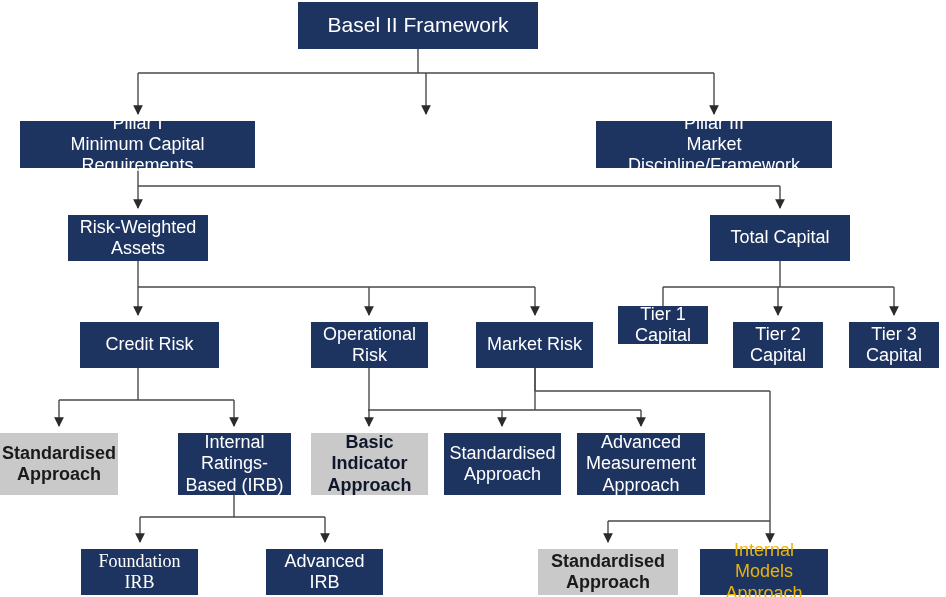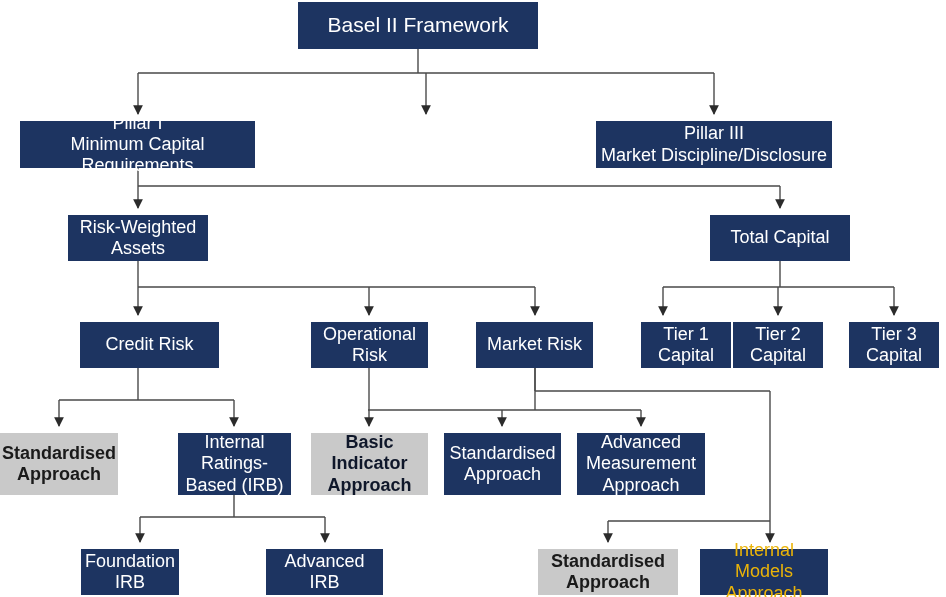--- a/index.html
+++ b/index.html
@@ -112,40 +112,40 @@
 
   <div class="node node-navy node-title" style="left: 298px; top: 2px; width: 240px; height: 47px; background: rgb(29, 52, 97); color: rgb(255, 255, 255);">
     <span class="node-label">Basel II Framework</span>
   </div>
   <div class="node node-navy node-md" style="left: 20px; top: 121px; width: 235px; height: 47px; background: rgb(29, 52, 97); color: rgb(255, 255, 255);">
     <span class="node-label">Pillar I
 Minimum Capital Requirements</span>
   </div>
   <div class="node node-navy node-md" style="left: 596px; top: 121px; width: 236px; height: 47px; background: rgb(29, 52, 97); color: rgb(255, 255, 255);">
     <span class="node-label">Pillar III
-Market Discipline/Disclosure</span>
+Market Discipline/Framework</span>
   </div>
   <div class="node node-navy node-md" style="left: 68px; top: 215px; width: 140px; height: 46px; background: rgb(29, 52, 97); color: rgb(255, 255, 255);">
     <span class="node-label">Risk-Weighted
 Assets</span>
   </div>
   <div class="node node-navy node-md" style="left: 710px; top: 215px; width: 140px; height: 46px; background: rgb(29, 52, 97); color: rgb(255, 255, 255);">
     <span class="node-label">Total Capital</span>
   </div>
   <div class="node node-navy node-md" style="left: 80px; top: 322px; width: 139px; height: 46px; background: rgb(29, 52, 97); color: rgb(255, 255, 255);">
     <span class="node-label">Credit Risk</span>
   </div>
   <div class="node node-navy node-md" style="left: 311px; top: 322px; width: 117px; height: 46px; background: rgb(29, 52, 97); color: rgb(255, 255, 255);">
     <span class="node-label">Operational
 Risk</span>
   </div>
   <div class="node node-navy node-md" style="left: 476px; top: 322px; width: 117px; height: 46px; background: rgb(29, 52, 97); color: rgb(255, 255, 255);">
     <span class="node-label">Market Risk</span>
   </div>
-  <div class="node node-navy node-md" style="left: 618px; top: 322px; width: 90px; height: 46px; background: rgb(29, 52, 97); color: rgb(255, 255, 255); margin-left: 23px;">
+  <div class="node node-navy node-md" style="left: 618px; top: 306px; width: 90px; height: 38px; background: rgb(29, 52, 97); color: rgb(255, 255, 255);">
     <span class="node-label">Tier 1
 Capital</span>
   </div>
   <div class="node node-navy node-md" style="left: 733px; top: 322px; width: 90px; height: 46px; background: rgb(29, 52, 97); color: rgb(255, 255, 255);">
     <span class="node-label">Tier 2
 Capital</span>
   </div>
   <div class="node node-navy node-md" style="left: 849px; top: 322px; width: 90px; height: 46px; background: rgb(29, 52, 97); color: rgb(255, 255, 255);">
     <span class="node-label">Tier 3
 Capital</span>
@@ -166,21 +166,21 @@
   </div>
   <div class="node node-navy node-md" style="left: 444px; top: 433px; width: 117px; height: 62px; background: rgb(29, 52, 97); color: rgb(255, 255, 255);">
     <span class="node-label">Standardised
 Approach</span>
   </div>
   <div class="node node-navy node-md" style="left: 577px; top: 433px; width: 128px; height: 62px; background: rgb(29, 52, 97); color: rgb(255, 255, 255);">
     <span class="node-label">Advanced
 Measurement
 Approach</span>
   </div>
-  <div class="node node-navy node-md" style="left: 81px; top: 549px; width: 98px; height: 46px; background: rgb(29, 52, 97); color: rgb(255, 255, 255);">
+  <div class="node node-navy node-md" style="left: 81px; top: 549px; width: 117px; height: 46px; background: rgb(29, 52, 97); color: rgb(255, 255, 255); font-family: Liberation Serif, serif;">
     <span class="node-label">Foundation
 IRB</span>
   </div>
   <div class="node node-navy node-md" style="left: 266px; top: 549px; width: 117px; height: 46px; background: rgb(29, 52, 97); color: rgb(255, 255, 255);">
     <span class="node-label">Advanced
 IRB</span>
   </div>
   <div class="node node-grey node-md" style="left: 538px; top: 549px; width: 140px; height: 46px; background: rgb(201, 201, 201); color: rgb(26, 26, 26);">
     <span class="node-label">Standardised
 Approach</span>

